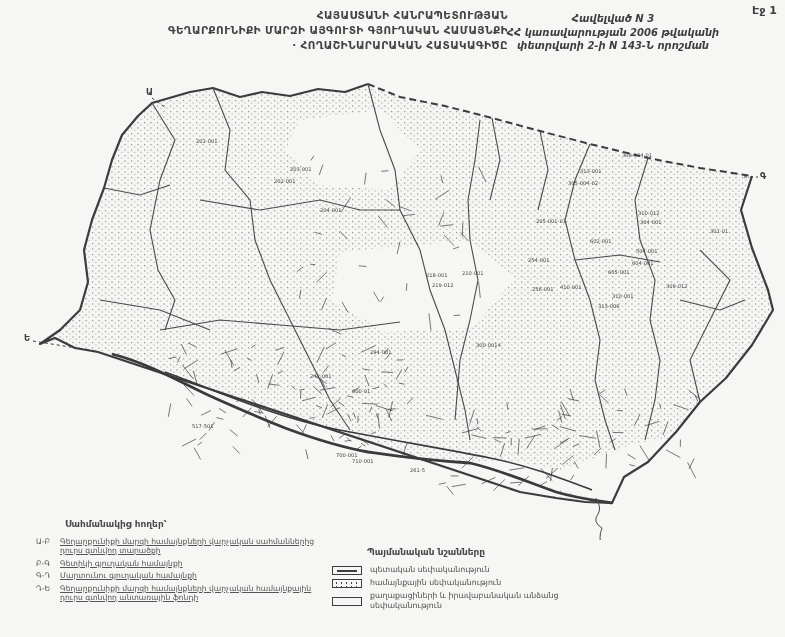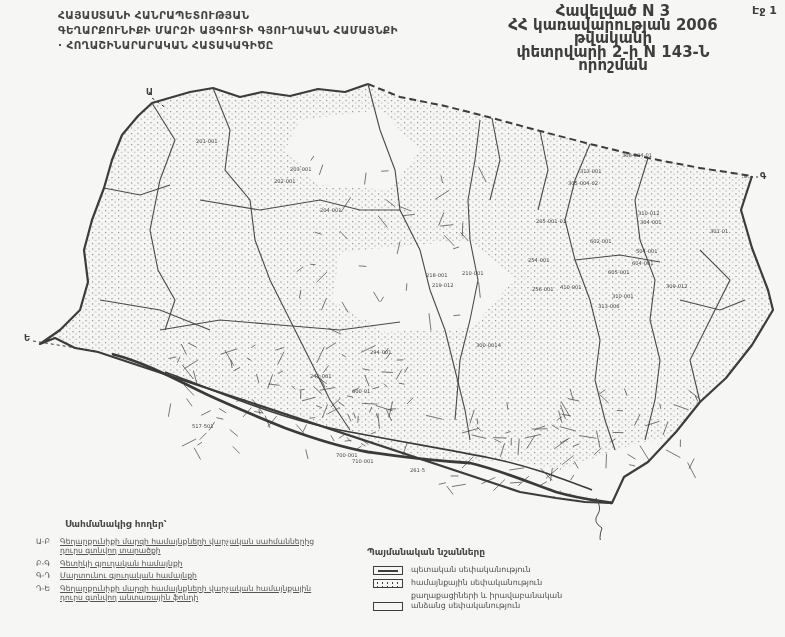--- a/index.html
+++ b/index.html
@@ -5,27 +5,28 @@
   html,body{margin:0;padding:0;}
   body{
     width:785px;height:637px;position:relative;overflow:hidden;
     background:#f6f6f4;
     font-family:"DejaVu Sans",sans-serif;
     color:#3c3c3c;
     -webkit-font-smoothing:none;
   }
   .hdr-title{
     position:absolute;left:58px;top:8px;width:450px;
-    text-align:left;font-weight:bold;font-size:10.5px;line-height:15px;
+    text-align:right;font-weight:bold;font-size:10.5px;line-height:15px;
     letter-spacing:0.4px;color:#434343;
   }
   .hdr-annex{
-    position:absolute;left:482px;top:5px;width:262px;
-    text-align:center;font-weight:bold;font-size:15px;line-height:13.5px;
+    position:absolute;left:482px;top:12px;width:262px;
+    text-align:center;font-weight:bold;font-size:10px;line-height:13.5px;
     color:#3e3e3e;
+    font-style:italic;
   }
   .hdr-page{
     position:absolute;right:8px;top:4px;
     font-weight:bold;font-size:11px;color:#3e3e3e;
   }
   #map-wrap{position:absolute;left:0;top:70px;width:785px;height:470px;}
   svg text.plabel{
     font-family:"DejaVu Sans",sans-serif;font-size:5.2px;fill:#474747;
   }
   svg text.pmark{
@@ -44,21 +45,21 @@
   .bleg-text{flex:1;max-width:260px;text-decoration:underline;}
   .bleg-row.gap{margin-top:7px;}
   
   .sleg{
     position:absolute;left:332px;top:547px;width:250px;
     font-size:7.8px;line-height:10px;color:#4d4d4d;
   }
   .sleg .sleg-title{
     font-weight:bold;font-size:9px;color:#464646;margin-left:35px;margin-bottom:8px;
   }
-  .sleg-row{display:flex;align-items:flex-end;margin-bottom:3px;margin-left:41px;}
+  .sleg-row{display:flex;align-items:center;margin-bottom:3px;}
   .swatch{
     width:30px;height:9px;flex:0 0 30px;margin-right:8px;margin-top:1px;
     border:1.6px solid #3d3d3d;background:#f6f6f4;box-sizing:border-box;
   }
   .swatch-hatch{background-image:linear-gradient(#3d3d3d,#3d3d3d);background-size:20px 2px;background-repeat:no-repeat;background-position:center;}
   .swatch-dots{background-image:radial-gradient(#3d3d3d 0.9px, transparent 1px);background-size:5px 4px;background-position:1px 1px;}
   .swatch-empty{}
   .sleg-text{flex:1;max-width:190px;}
 </style>
 </head>

